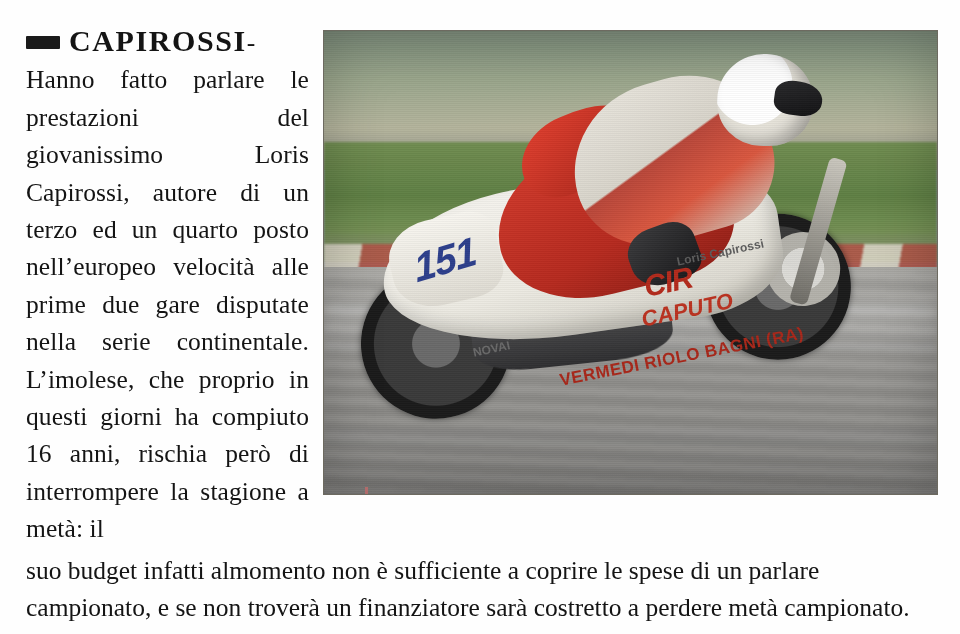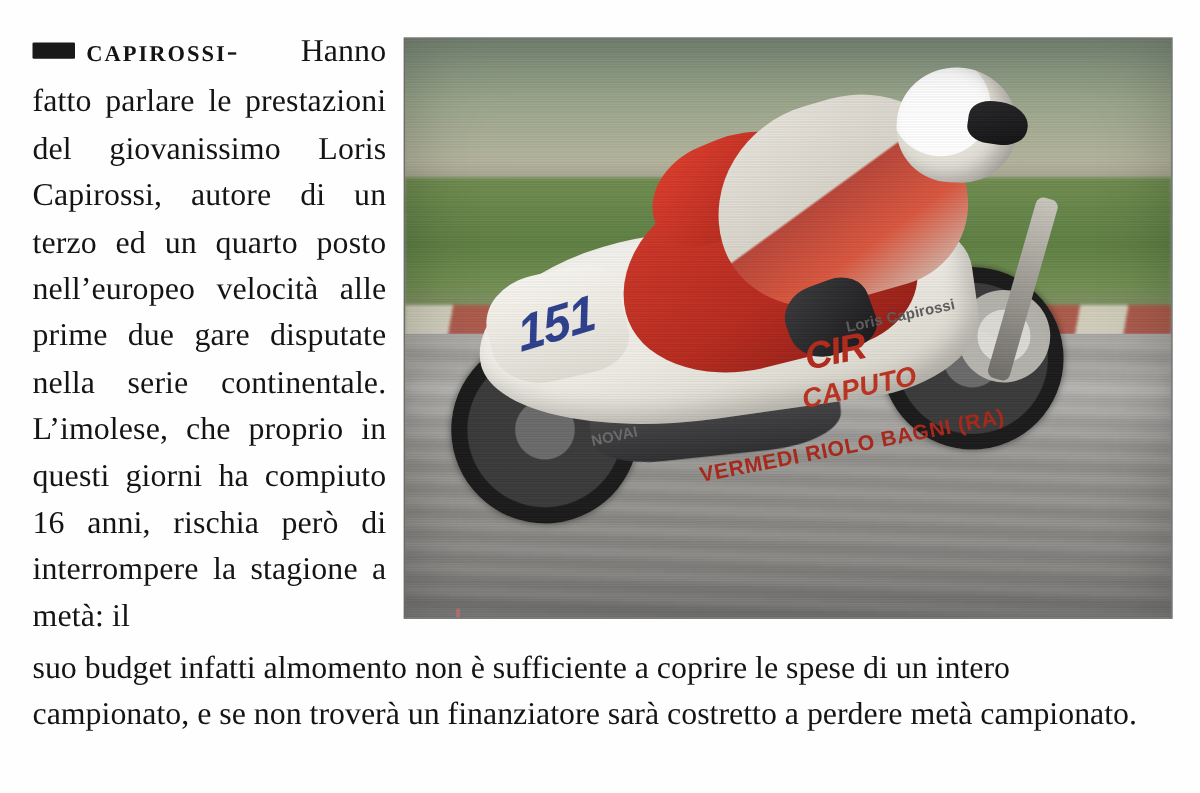--- a/index.html
+++ b/index.html
@@ -30,21 +30,21 @@
   }
   #column-text {
     font-size: 25.5px;
     line-height: 37.4px;
     text-align: justify;
     color: #141414;
     letter-spacing: 0.1px;
   }
   #column-text .headword {
     font-weight: bold;
-    font-size: 18px;
+    font-size: 30px;
     letter-spacing: 1.6px;
   }
   .dingbat {
     display: inline-block;
     width: 34px;
     height: 13px;
     background: #1a1a1a;
     vertical-align: 2px;
     margin-right: 9px;
     border-radius: 1px;
@@ -333,18 +333,18 @@
 
         <div class="photo-grain"></div>
         <div class="photo-vignette"></div>
       </div>
 
       <span class="dingbat"></span><span class="headword">CAPIROSSI</span><span>-</span>
       <span>Hanno fatto parlare le prestazioni del giovanissimo Loris Capirossi, autore di un terzo ed un quarto posto nell’europeo velocità alle prime due gare disputate nella serie continentale. L’imolese, che proprio in questi giorni ha compiuto 16 anni, rischia però di interrompere la stagione a metà: il</span>
     </div>
 
     <div id="tail-text">
-      <p>suo budget infatti almomento non è sufficiente a coprire le spese di un intero campionato, e se non troverà un finanziatore sarà costretto a perdere metà campionato.</p>
+      <p>suo budget infatti almomento non è sufficiente a coprire le spese di un parlare campionato, e se non troverà un finanziatore sarà costretto a perdere metà campionato.</p>
     </div>
   </div>
 
   <div class="speck"></div>
 </div>
 
 </body></html>

